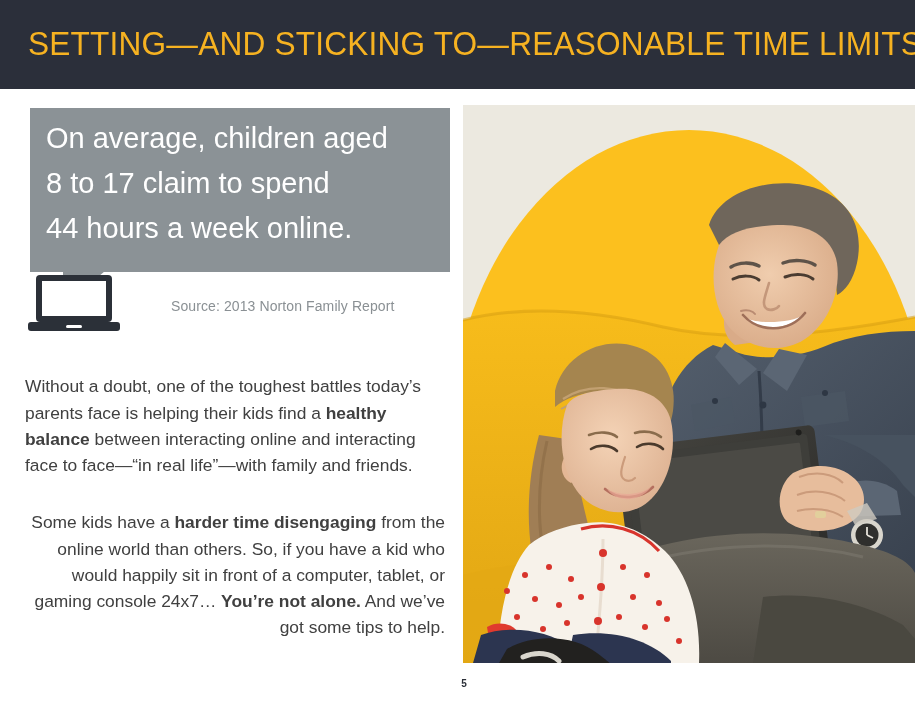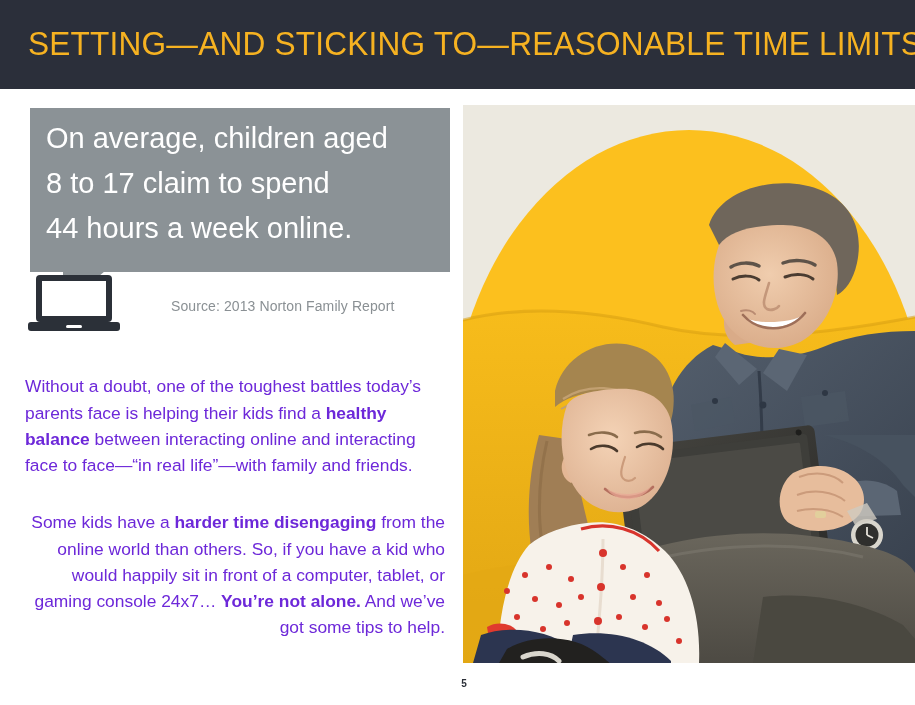--- a/index.html
+++ b/index.html
@@ -95,21 +95,21 @@
     letter-spacing: 0.1px;
     white-space: nowrap;
     margin-left: 38px;
   }
 
   
   .body-para {
     position: absolute;
     left: 25px;
     width: 420px;
-    color: #6d28d9;
+    color: #404040;
     font-size: 17.4px;
     line-height: 26.2px;
   }
   #para-1 { top: 267px; }
   #para-2 { top: 403px; text-align: right; }
   .body-para b { font-weight: bold; }
 
   
   #photo {
     position: absolute;

